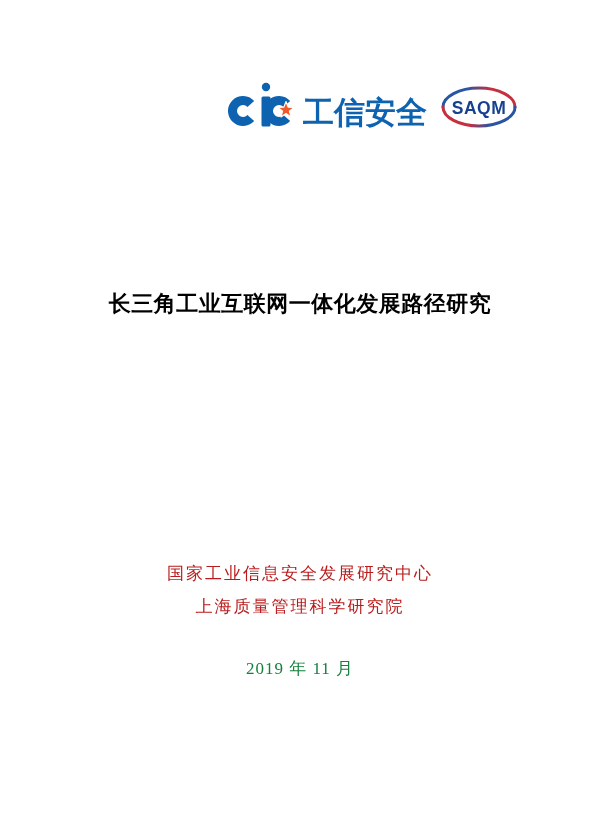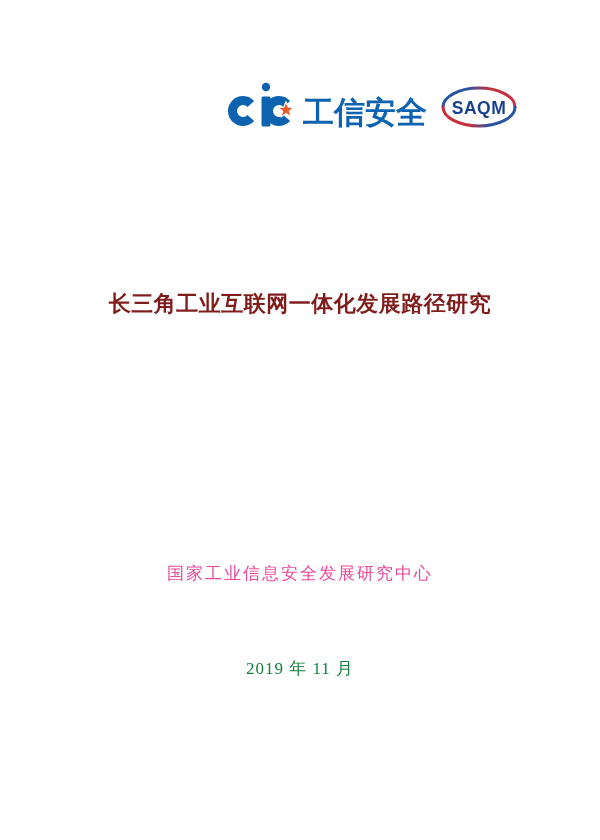--- a/index.html
+++ b/index.html
@@ -49,32 +49,32 @@
     position: absolute;
     top: 289px;
     left: 0;
     width: 600px;
     margin: 0;
     text-align: center;
     font-family: "Liberation Sans", sans-serif;
     font-weight: bold;
     font-size: 22px;
     letter-spacing: 0.5px;
-    color: #7f1d1d;
+    color: #000000;
     white-space: nowrap;
   }
 
   
   .orgs {
     position: absolute;
     top: 564px;
     left: 0;
     width: 600px;
     text-align: center;
-    color: #ec4899;
+    color: #b91c1c;
   }
   .org-line {
     font-family: "Liberation Serif", serif;
     font-size: 17px;
     letter-spacing: 2px;
     line-height: 19px;
     margin-bottom: 14px;
     white-space: nowrap;
   }
 
@@ -133,17 +133,18 @@
         <text x="40" y="29.5" text-anchor="middle" font-family="Liberation Sans, sans-serif" font-size="17.5" font-weight="bold" letter-spacing="0.5" fill="#17418f" stroke="#ffffff" stroke-width="3" paint-order="stroke">SAQM</text>
       </svg>
     </div>
 
   </div>
 
   <h1 class="title">长三角工业互联网一体化发展路径研究</h1>
 
   <div class="orgs">
     <div class="org-line">国家工业信息安全发展研究中心</div>
+    <div class="org-line">上海质量管理科学研究院</div>
   </div>
 
   <div class="date">2019 年 11 月</div>
 
 </div>
 
 </body></html>

